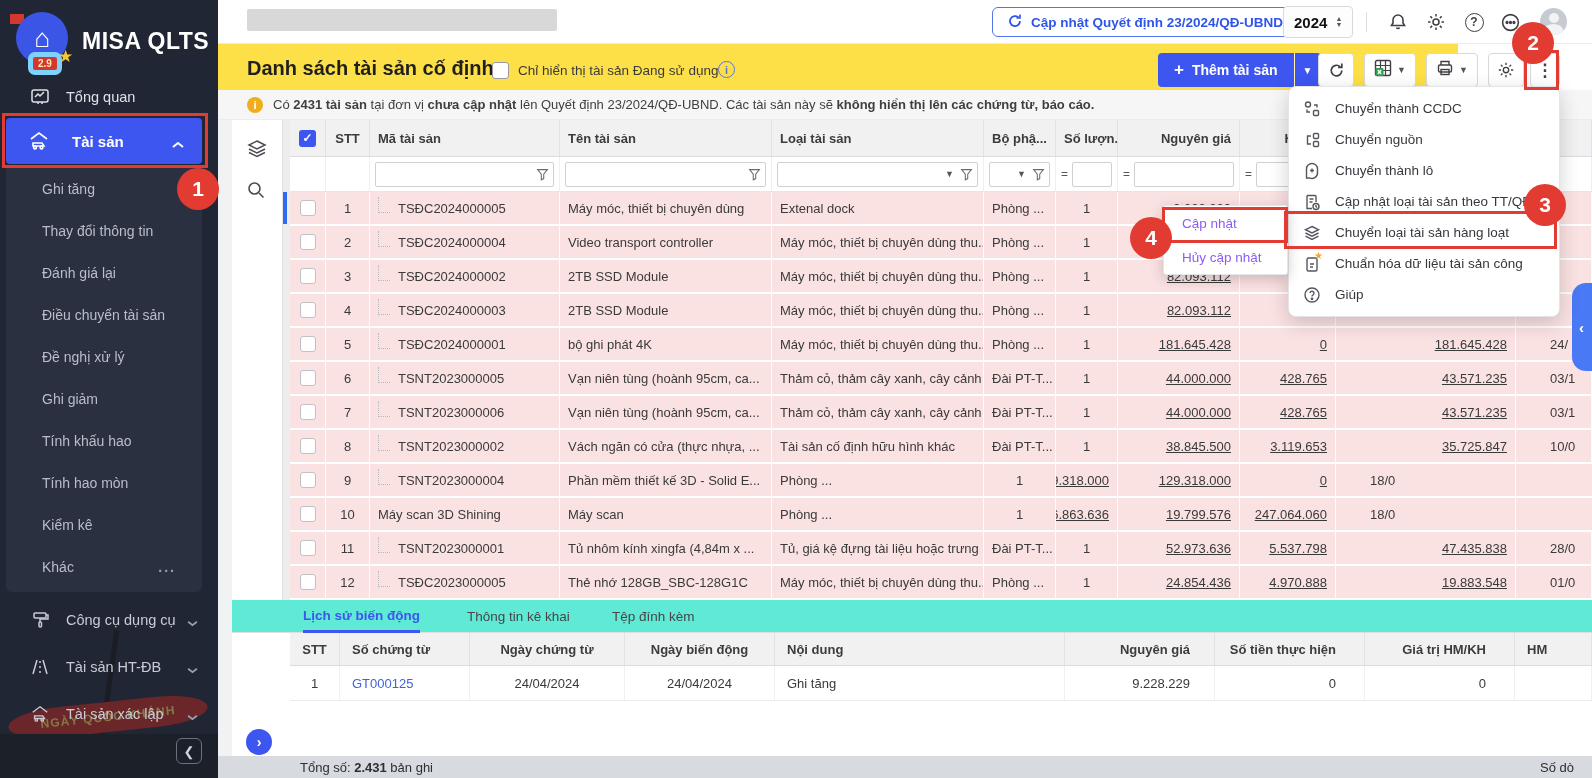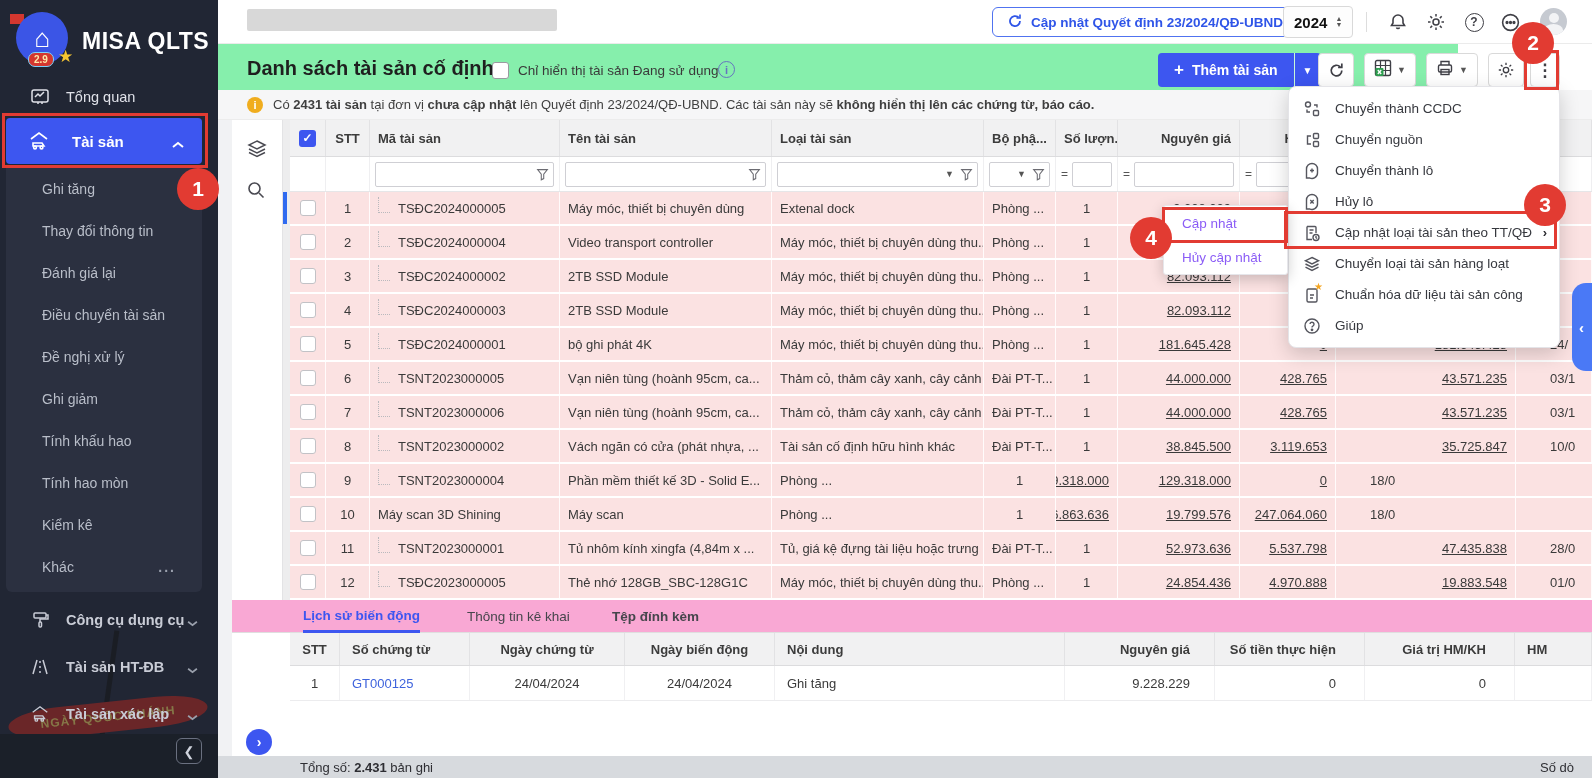--- a/index.html
+++ b/index.html
@@ -7,36 +7,36 @@
   body { font-family:"Liberation Sans", sans-serif; background:#fff; }
   #root { position:relative; width:1592px; height:778px; overflow:hidden; background:#fff; }
 
   
   .sidebar { position:absolute; left:0; top:0; width:218px; height:778px; background:#212634; z-index:3; }
   .logo-row { position:absolute; left:0; top:6px; width:218px; height:62px; }
   .logo-badge { position:absolute; left:16px; top:6px; width:52px; height:52px; border-radius:50%;
      background:#3b55e6; display:flex; align-items:center; justify-content:center; color:#fff; font-size:26px; }
   .logo-flag { position:absolute; left:10px; top:8px; width:14px; height:10px; background:#d4372f; }
   .logo-ver { position:absolute; left:28px; top:46px; background:#d4372f; color:#ffe9a8; font-size:10px; font-weight:bold;
-     padding:1px 5px; border-radius:7px; border:1px solid #7dd3fc; }
+     padding:1px 5px; border-radius:7px; border:5px solid #7dd3fc; }
   .logo-star { position:absolute; left:58px; top:40px; color:#f7c631; font-size:17px; }
   .logo-text { position:absolute; left:82px; top:22px; color:#fff; font-size:23px; font-weight:bold; letter-spacing:.5px; }
 
   .nav-item { position:absolute; left:0; width:218px; height:38px; display:flex; align-items:center; color:#dfe1e8; font-size:14.5px; cursor:pointer; }
   .nav-item .nico { margin-left:30px; margin-right:16px; display:flex; }
   .nav-active { position:absolute; left:6px; top:118px; width:196px; height:46px; background:#3d56f0; border-radius:4px;
      display:flex; align-items:center; color:#fff; font-size:15px; font-weight:bold; }
   .nav-active .nico { margin-left:22px; margin-right:22px; display:flex; }
   .nav-active .chev { position:absolute; right:18px; top:17px; }
 
   .subpanel { position:absolute; left:6px; top:168px; width:196px; height:424px; background:#2b3040; border-radius:0 0 6px 6px; }
   .subitem { height:42px; display:flex; align-items:center; padding-left:36px; color:#b9bec9; font-size:14px; cursor:pointer; position:relative; }
   .subitem .dots { position:absolute; right:26px; letter-spacing:2px; color:#9ba1ae; font-weight:bold; }
 
-  .group-item { position:absolute; left:0; width:218px; height:40px; display:flex; align-items:center; color:#c9ccd6; font-size:14.5px; cursor:pointer; z-index:2;font-weight:bold;}
+  .group-item { position:absolute; left:0; width:218px; height:40px; display:flex; align-items:center; color:#c9ccd6; font-size:14.5px; cursor:pointer; z-index:2;}
   .group-item .nico { margin-left:30px; margin-right:16px; display:flex; }
   .group-item .chev { position:absolute; right:20px; top:14px; }
 
   .festive { position:absolute; left:14px; top:640px; width:190px; height:110px; opacity:.5; pointer-events:none; }
   .festive .pole { position:absolute; left:92px; top:-10px; width:5px; height:120px; background:#151515; transform:rotate(8deg); }
   .festive .ribbon { position:absolute; left:-6px; top:62px; width:200px; height:30px; background:#b3261e; border-radius:40%/80%;
       transform:rotate(-6deg); display:flex; align-items:center; justify-content:center; color:#e8c85a; font-size:12px; font-weight:bold; letter-spacing:1px; }
   .side-footer { position:absolute; left:0; top:734px; width:218px; height:44px; background:#1b2029; }
   .collapse-btn { position:absolute; left:176px; top:4px; width:26px; height:26px; border:1px solid #6a7080; border-radius:6px;
       color:#cfd3dc; display:flex; align-items:center; justify-content:center; font-size:13px; cursor:pointer; }
@@ -51,21 +51,21 @@
   .year-box .yr { font-size:15px; font-weight:bold; color:#111; margin-left:10px; }
   .year-box .spin { margin-left:8px; display:flex; flex-direction:column; line-height:6px; font-size:7px; color:#555; }
   .tb-div { position:absolute; left:1148px; top:12px; width:1px; height:20px; background:#ddd; }
   .tb-ic { position:absolute; top:10px; width:24px; height:24px; color:#3f3f46; display:flex; align-items:center; justify-content:center; cursor:pointer; }
   .help-circ { width:19px; height:19px; border:1.6px solid #3f3f46; border-radius:50%; font-size:12px; font-weight:bold; display:flex; align-items:center; justify-content:center; }
   .avatar { position:absolute; left:1322px; top:8px; width:27px; height:27px; border-radius:50%; background:#c6cad1; overflow:hidden; cursor:pointer; }
   .avatar .head { position:absolute; left:8.5px; top:5px; width:10px; height:10px; border-radius:50%; background:#f2f3f5; }
   .avatar .bod { position:absolute; left:4px; top:16px; width:19px; height:12px; border-radius:50% 50% 0 0; background:#f2f3f5; }
 
   
-  .titlebar { position:absolute; left:218px; top:44px; width:1240px; height:46px; background:#86efac; }
+  .titlebar { position:absolute; left:218px; top:44px; width:1240px; height:46px; background:#fde047; }
   .page-title { position:absolute; left:29px; top:13px; font-size:20px; font-weight:bold; color:#1f1f1f; }
   .chk { width:17px; height:17px; border:1.5px solid #9a9aa0; border-radius:3px; background:#fff; }
   .only-chk { position:absolute; left:274px; top:18px; cursor:pointer; }
   .only-lbl { position:absolute; left:300px; top:19px; font-size:13.5px; color:#3a3a3a; }
   .info-i { position:absolute; left:500px; top:17px; width:17px; height:17px; border:1.5px solid #6674c0; border-radius:50%;
       color:#6674c0; font-size:11px; font-weight:bold; display:flex; align-items:center; justify-content:center; }
   .add-btn { position:absolute; left:940px; top:9px; height:34px; display:flex; border-radius:4px; overflow:hidden; cursor:pointer; }
   .add-main { background:#3d56f0; color:#fff; font-size:14px; font-weight:bold; display:flex; align-items:center; padding:0 16px; gap:8px; }
   .add-sep { width:1px; background:rgba(255,255,255,.55); }
   .add-caret { background:#3d56f0; color:#fff; width:26px; display:flex; align-items:center; justify-content:center; font-size:10px; }
@@ -106,21 +106,21 @@
   .arow .cc { display:flex; align-items:center; font-size:13px; color:#3a3a3a; padding:0 8px; overflow:hidden; white-space:nowrap;
       border-right:1px solid rgba(255,255,255,.85); height:100%; }
   .cc.r { justify-content:flex-end;text-decoration:underline; }
   .cc.c { justify-content:center; }
   .rchk { width:16px; height:16px; border:1.5px solid #c2c2c6; border-radius:3px; background:#fff; margin:auto; cursor:pointer; }
   .handle { width:12px; height:16px; border-left:1px dotted #b9b9bd; border-bottom:1px dotted #b9b9bd; margin-right:8px; margin-top:-6px; flex:0 0 auto; }
   .selbar { position:absolute; left:-7px; top:0; width:4px; height:32px; background:#2f6bf0; }
   .datecell { padding-left:34px !important; }
 
   
-  .tabsbar { position:absolute; left:232px; top:600px; width:1360px; height:33px; background:#f9a8d4; border-bottom:1px solid #dfdfdf; }
+  .tabsbar { position:absolute; left:232px; top:600px; width:1360px; height:33px; background:#5eead4; border-bottom:1px solid #dfdfdf; }
   .tab { position:absolute; top:0; height:33px; display:flex; align-items:center; font-size:13.5px; color:#46464c; cursor:pointer; }
   .tab.active { color:#3d56f0; font-weight:bold; border-bottom:3px solid #3d56f0; }
   .dgrid { position:absolute; left:290px; top:633px; width:1302px; }
   .d-cols { display:grid; grid-template-columns:50px 130px 155px 150px 290px 150px 150px 150px 1fr; }
   .dhead { height:33px; background:#f1f1f2; border-bottom:1px solid #dcdcde; }
   .dhead .hc { display:flex; align-items:center; font-size:13px; font-weight:bold; color:#3c3c3c; border-right:1px solid #e2e2e4; padding:0 12px; white-space:nowrap; overflow:hidden; }
   .drow { height:35px; background:#fff; border-bottom:1px solid #ececee; }
   .drow .cc { display:flex; align-items:center; font-size:13px; color:#3a3a3a; border-right:1px solid #f0f0f2; padding:0 12px; height:100%; overflow:hidden; }
   .link { color:#3e63dd; cursor:pointer; }
   .next-circle { position:absolute; left:246px; top:729px; width:26px; height:26px; border-radius:50%; background:#3d56f0; color:#fff;
@@ -614,21 +614,21 @@
     </div>
         <div class="g-cols arow">
       <div class="cc c" style="padding:0;">
             <span class="rchk"></span>
           </div>
       <div class="cc c c-stt">8</div>
       <div class="cc">
             <span class="handle"></span>
             <span class="c-code">TSNT2023000002</span>
           </div>
-      <div class="cc c-name">Vách ngăn có cửa (phát nhựa, ...</div>
+      <div class="cc c-name">Vách ngăn có cửa (thực nhựa, ...</div>
       <div class="cc c-type">Tài sản cố định hữu hình khác</div>
       <div class="cc c-dept">Đài PT-T...</div>
       <div class="cc c c-qty">1</div>
       <div class="cc r c-cost">38.845.500</div>
       <div class="cc r c-hm">3.119.653</div>
       <div class="cc r c-remain">35.725.847</div>
       <div class="cc datecell c-date">10/0</div>
     </div>
         <div class="g-cols arow">
       <div class="cc c" style="padding:0;">
@@ -696,21 +696,21 @@
       <div class="cc r c-hm">4.970.888</div>
       <div class="cc r c-remain">19.883.548</div>
       <div class="cc datecell c-date">01/0</div>
     </div>
       </div>
   </div>
 
   <div class="tabsbar">
     <div class="tab active" style="left:71px;">Lịch sử biến động</div>
     <div class="tab" style="left:235px;">Thông tin kê khai</div>
-    <div class="tab" style="left:380px;font-weight:bold;">Tệp đính kèm</div>
+    <div class="tab" style="left:380px;">Tệp đính kèm</div>
   </div>
 
   <div class="dgrid">
     <div class="d-cols dhead">
       <div class="hc" style="justify-content:center;">STT</div>
       <div class="hc">Số chứng từ</div>
       <div class="hc" style="justify-content:center;">Ngày chứng từ</div>
       <div class="hc" style="justify-content:center;">Ngày biến động</div>
       <div class="hc">Nội dung</div>
       <div class="hc" style="justify-content:flex-end; padding-right:24px;">Nguyên giá</div>
@@ -770,29 +770,20 @@
         <svg width="18" height="18" viewBox="0 0 18 18" fill="none" stroke="#55565e" stroke-width="1.4">
           <path d="M3.5 11V7a5.5 5.5 0 0 1 11 0v4a5.5 5.5 0 0 1-8 4.9L3.5 16z"></path>
             <path d="M9 6.5v4M7 8.5h4"></path>
         </svg>
       </span>
       <span>Chuyển thành lô</span>
     </div>
     <div class="mitem">
       <span class="mico">
         <svg width="18" height="18" viewBox="0 0 18 18" fill="none" stroke="#55565e" stroke-width="1.4">
-          <path d="M3.5 11V7a5.5 5.5 0 0 1 11 0v4a5.5 5.5 0 0 1-8 4.9L3.5 16z"></path>
-            <path d="M7.3 7l3.4 3.4M10.7 7l-3.4 3.4"></path>
-        </svg>
-      </span>
-      <span>Hủy lô</span>
-    </div>
-    <div class="mitem">
-      <span class="mico">
-        <svg width="18" height="18" viewBox="0 0 18 18" fill="none" stroke="#55565e" stroke-width="1.4">
           <path d="M4 2.5h8a1 1 0 0 1 1 1V9"></path>
             <path d="M4 2.5v13h5"></path>
             <path d="M6.5 6h4M6.5 9h3"></path>
             <circle cx="13" cy="13.5" r="3"></circle>
             <path d="M13 12v1.7l1.2.8"></path>
         </svg>
       </span>
       <span>Cập nhật loại tài sản theo TT/QĐ</span>
       <span class="marrow">›</span>
     </div>

